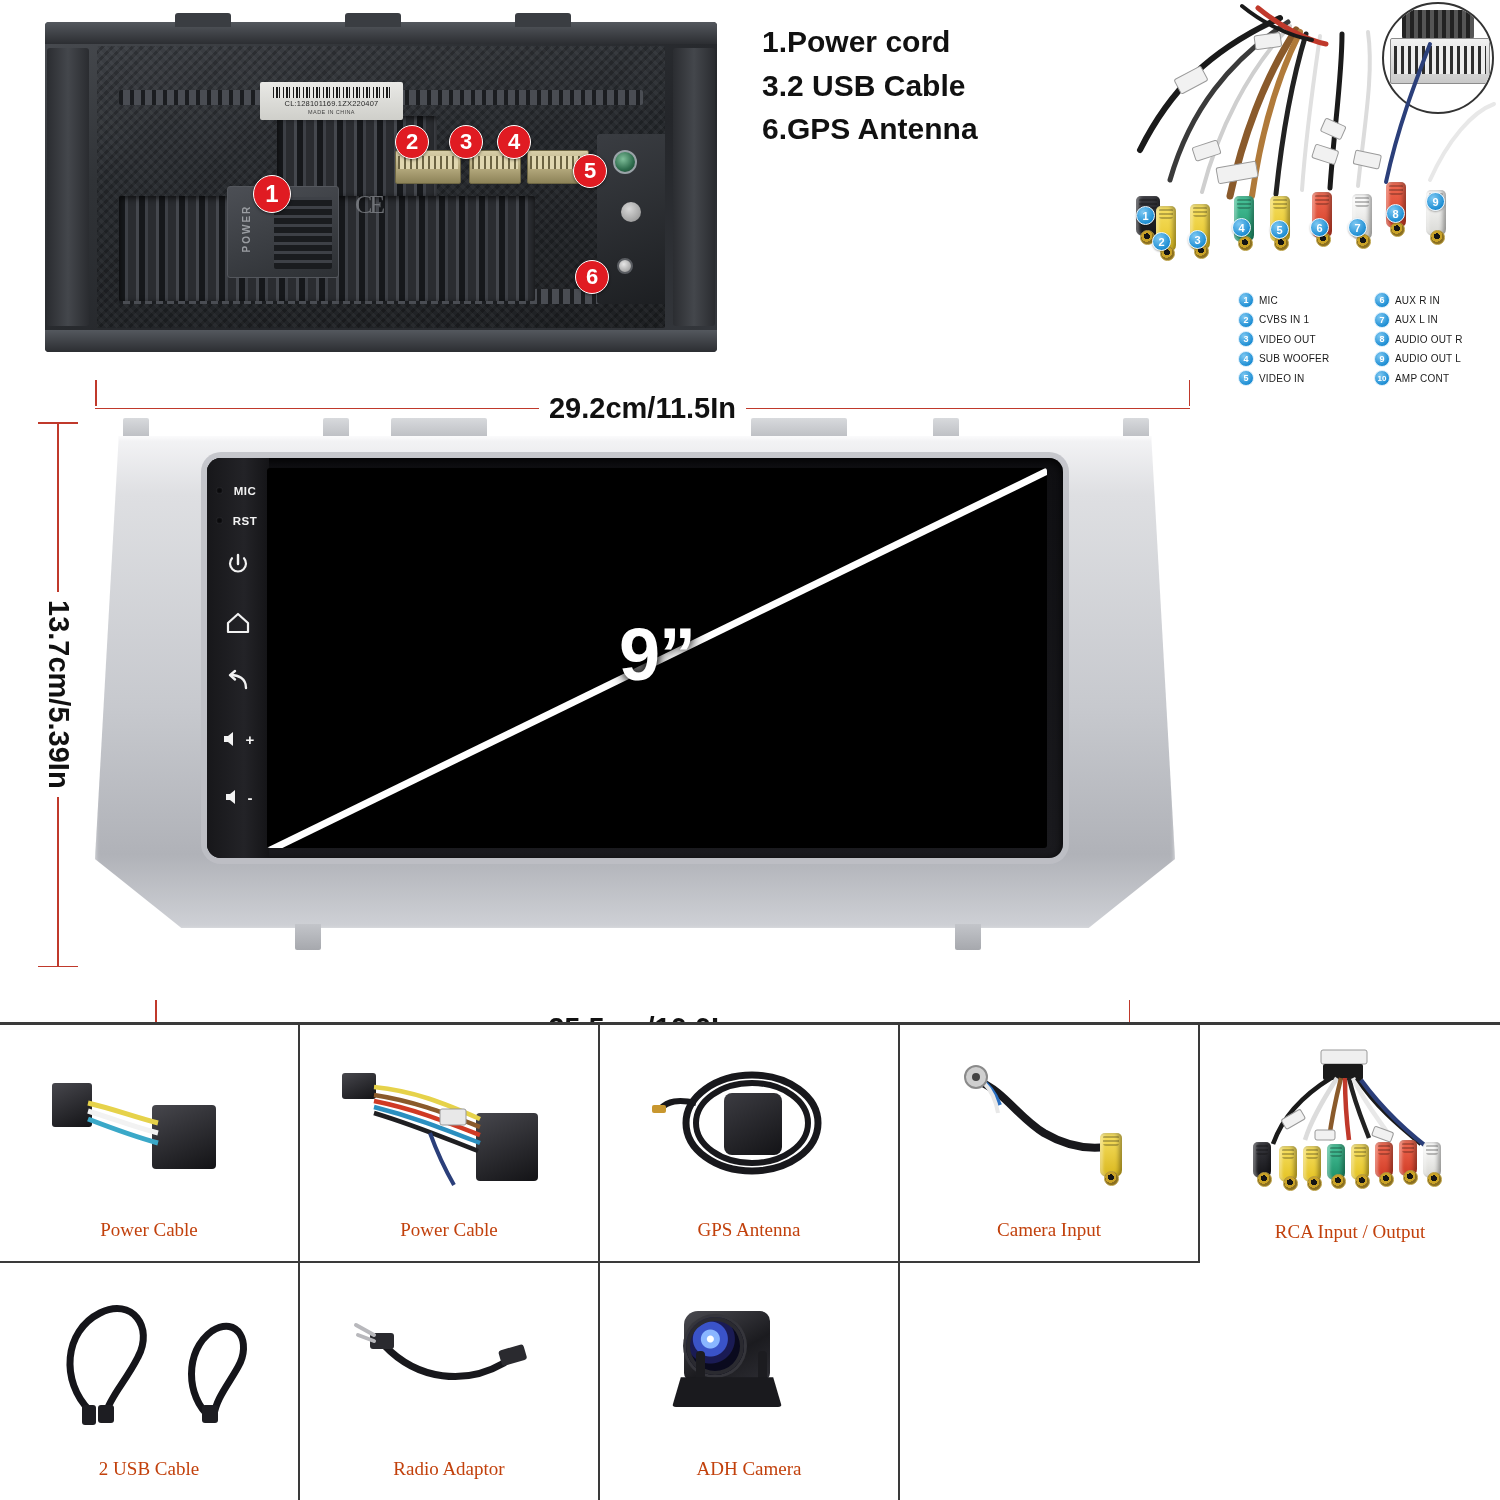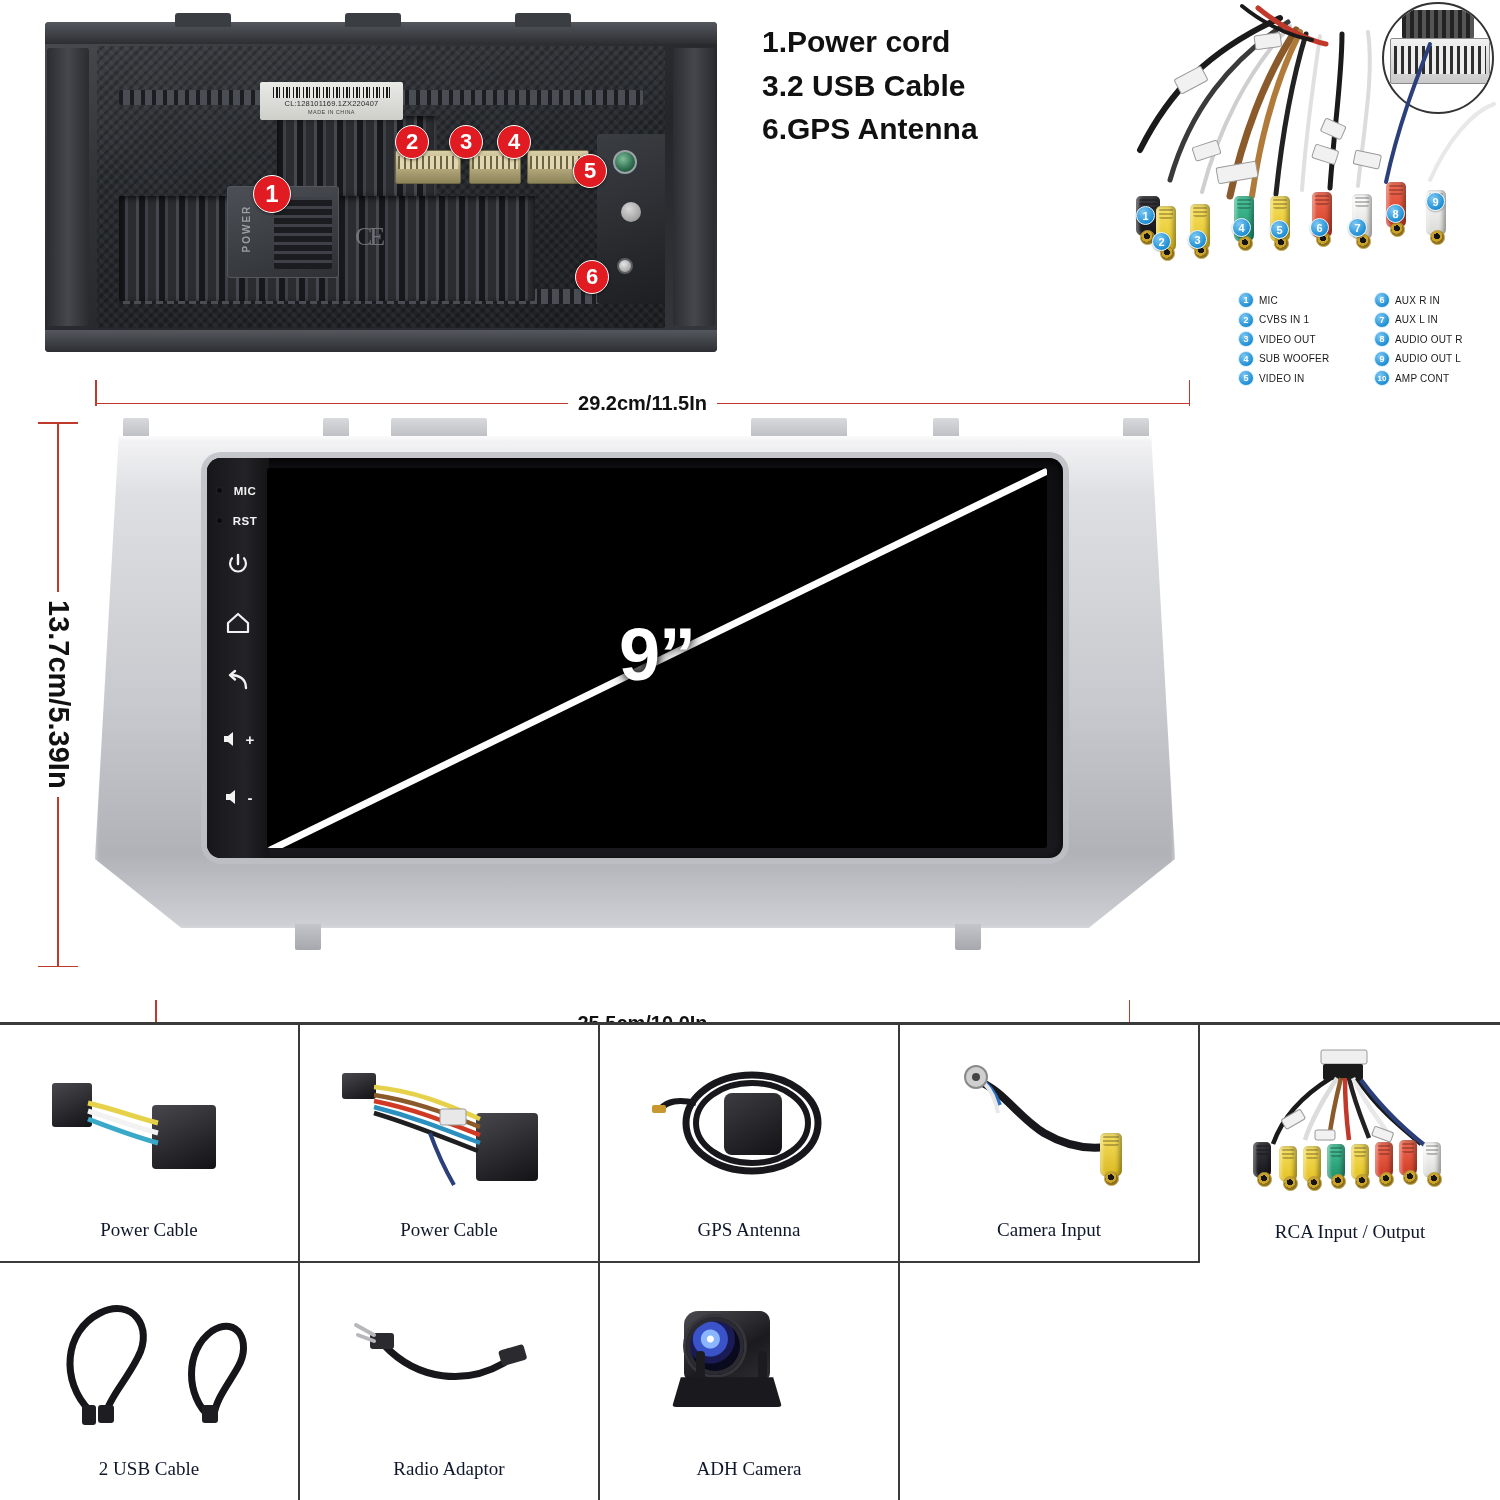--- a/index.html
+++ b/index.html
@@ -93,21 +93,21 @@
     position:absolute; left:46px; top:10px; width:58px; height:72px;
     background:repeating-linear-gradient(0deg,#1a1c1f 0 6px,#3e4147 6px 9px);
     border-radius:2px;
   }
   .power-text {
     position:absolute; left:-12px; top:30px; width:60px;
     transform:rotate(-90deg);
     font-size:10px; color:#9a9da2; letter-spacing:2px; font-weight:bold;
   }
   .ce-mark {
-    position:absolute; left:258px; top:176px;
+    position:absolute; left:258px; top:144px;
     font-size:26px; color:#7b7e83; font-family:"Liberation Serif", serif;
     letter-spacing:-3px; opacity:.85;
   }
 
   .iso-conn {
     position:absolute; height:34px; top:104px;
     background:linear-gradient(180deg,#d8cfa8,#b3a87c 55%,#8d8358);
     border:1px solid #6e6744; border-radius:2px;
   }
   .iso-conn::after {
@@ -206,21 +206,21 @@
 
   
   #unit-section { position:absolute; left:0; top:360px; width:1500px; height:660px; }
 
   .dim-h { position:absolute; display:flex; align-items:center; }
   .dim-line { flex:1 1 auto; height:1.5px; background:#c0392b; }
   .dim-cap {
     position:absolute; width:1.5px; height:26px; background:#c0392b; top:-12px;
   }
   .dim-label {
-    font-size:20px; font-weight:bold; color:#111;
+    font-size:29px; font-weight:bold; color:#111;
     padding:0 10px; white-space:nowrap;
     font-family:"Liberation Sans", sans-serif;
   }
   #dim-top { left:95px; top:32px; width:1095px; }
   #dim-bottom { left:155px; top:612px; width:975px;margin-top:40px; }
 
   #dim-left {
     position:absolute; left:28px; top:62px; width:60px; height:545px;
     display:flex; flex-direction:column; align-items:center;
   }
@@ -317,21 +317,21 @@
     background:#fff;
   }
   .acc-cell:nth-child(5n) { border-right:none; }
   .acc-cell.lastrow { border-bottom:none; }
   .acc-art {
     flex:1 1 auto; width:100%;
     display:flex; align-items:center; justify-content:center;
     position:relative;
   }
   .acc-label {
-    font-size:19px; color:#0f172a; text-align:left;
+    font-size:19px; color:#c2410c; text-align:left;
     font-family:"Liberation Serif", serif;
     padding-bottom:12px;
   }
 
   
   .art { position:relative; width:230px; height:150px; }
   .blk { position:absolute; background:#17171a; border-radius:3px; }
   .cam-body {
     position:absolute; width:86px; height:70px; left:50px; top:26px;
     background:linear-gradient(150deg,#4a4a50,#1b1b1f 60%,#2d2d33);

